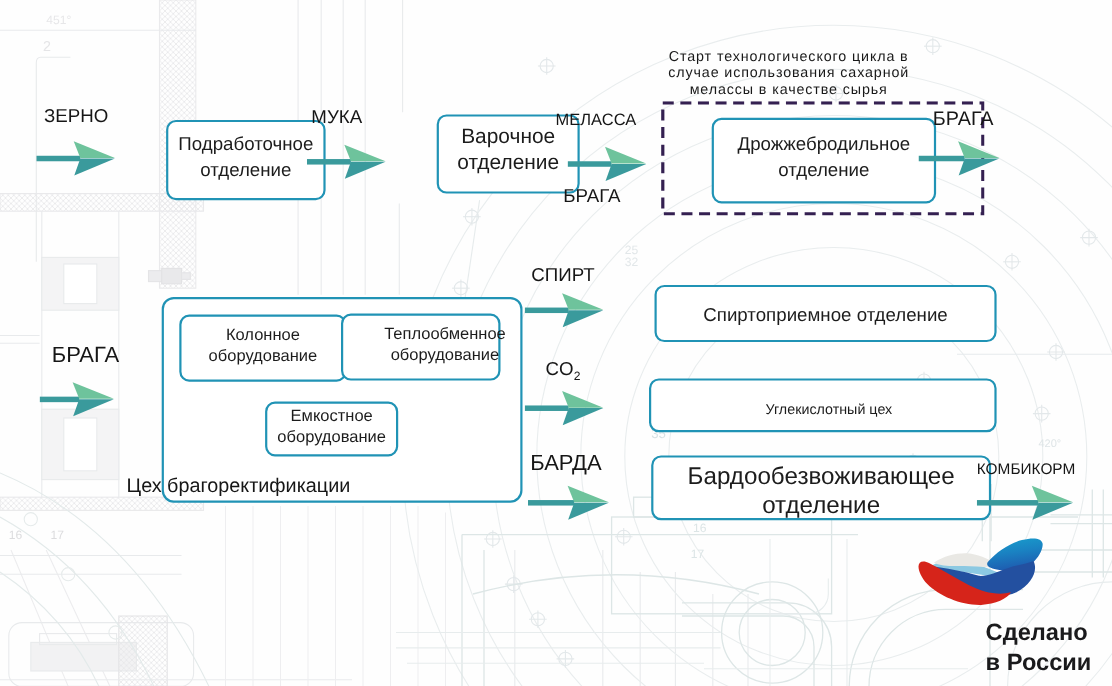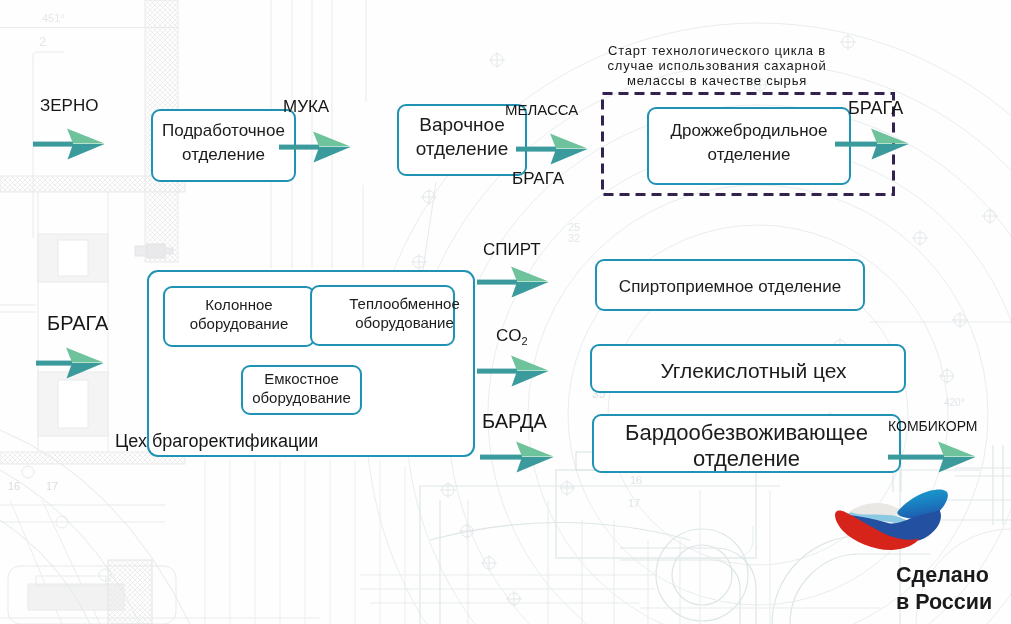--- a/index.html
+++ b/index.html
@@ -248,29 +248,29 @@
 <div class="box" style="left:278px;top:285px;width:145px;height:61px;font-size:15px;line-height:19px;padding-bottom:5px;padding-left:44px;">Теплообменное<br>оборудование</div>
 <div class="box" style="left:209px;top:365px;width:121px;height:50px;font-size:15px;line-height:19px;padding-bottom:4px;">Емкостное<br>оборудование</div>
 <div class="lbl" style="left:115px;top:431px;width:328px;font-size:18px;">Цех брагоректификации</div>
 
 <div class="lbl" style="left:483px;top:240px;width:62px;">СПИРТ</div>
 <svg class="ar" style="left:477px;top:266px" width="72" height="32" viewBox="0 0 72 32">
   <rect x="0" y="13.6" width="40" height="5" fill="#3a9a9c"></rect>
   <polygon points="34,0.5 71.5,15.6 40,15.6" fill="#6ec39c"></polygon>
   <polygon points="40,16 71.5,16 34.5,31.5" fill="#3a9a9c"></polygon>
 </svg>
-<div class="box" style="left:563px;top:259px;width:270px;height:52px;font-size:17px;padding-top:3px;">Спиртоприемное отделение</div>
+<div class="box" style="left:563px;top:259px;width:311px;height:52px;font-size:17px;padding-top:3px;">Спиртоприемное отделение</div>
 
 <div class="lbl" style="left:496px;top:326px;width:40px;text-align:left;">CO<span style="font-size:11px;vertical-align:-4px;">2</span></div>
 <svg class="ar" style="left:477px;top:355px" width="72" height="32" viewBox="0 0 72 32">
   <rect x="0" y="13.6" width="40" height="5" fill="#3a9a9c"></rect>
   <polygon points="34,0.5 71.5,15.6 40,15.6" fill="#6ec39c"></polygon>
   <polygon points="40,16 71.5,16 34.5,31.5" fill="#3a9a9c"></polygon>
 </svg>
-<div class="box" style="left:558px;top:344px;width:316px;height:49px;font-size:21px;padding-top:5px;padding-left:11px;">Углекислотный цех</div>
+<div class="box" style="left:558px;top:344px;width:316px;height:49px;font-size:13px;padding-top:5px;padding-left:11px;">Углекислотный цех</div>
 
 <div class="lbl" style="left:482px;top:410px;width:70px;font-size:20px;">БАРДА</div>
 <svg class="ar" style="left:480px;top:441px" width="74" height="32" viewBox="0 0 74 32">
   <rect x="0" y="13.6" width="42" height="5" fill="#3a9a9c"></rect>
   <polygon points="36,0.5 73.5,15.6 42,15.6" fill="#6ec39c"></polygon>
   <polygon points="42,16 73.5,16 36.5,31.5" fill="#3a9a9c"></polygon>
 </svg>
 <div class="box" style="left:560px;top:414px;width:309px;height:59px;font-size:22px;padding-top:5px;">Бардообезвоживающее отделение</div>
 
 <div class="lbl" style="left:888px;top:418px;width:88px;font-size:14px;">КОМБИКОРМ</div>

